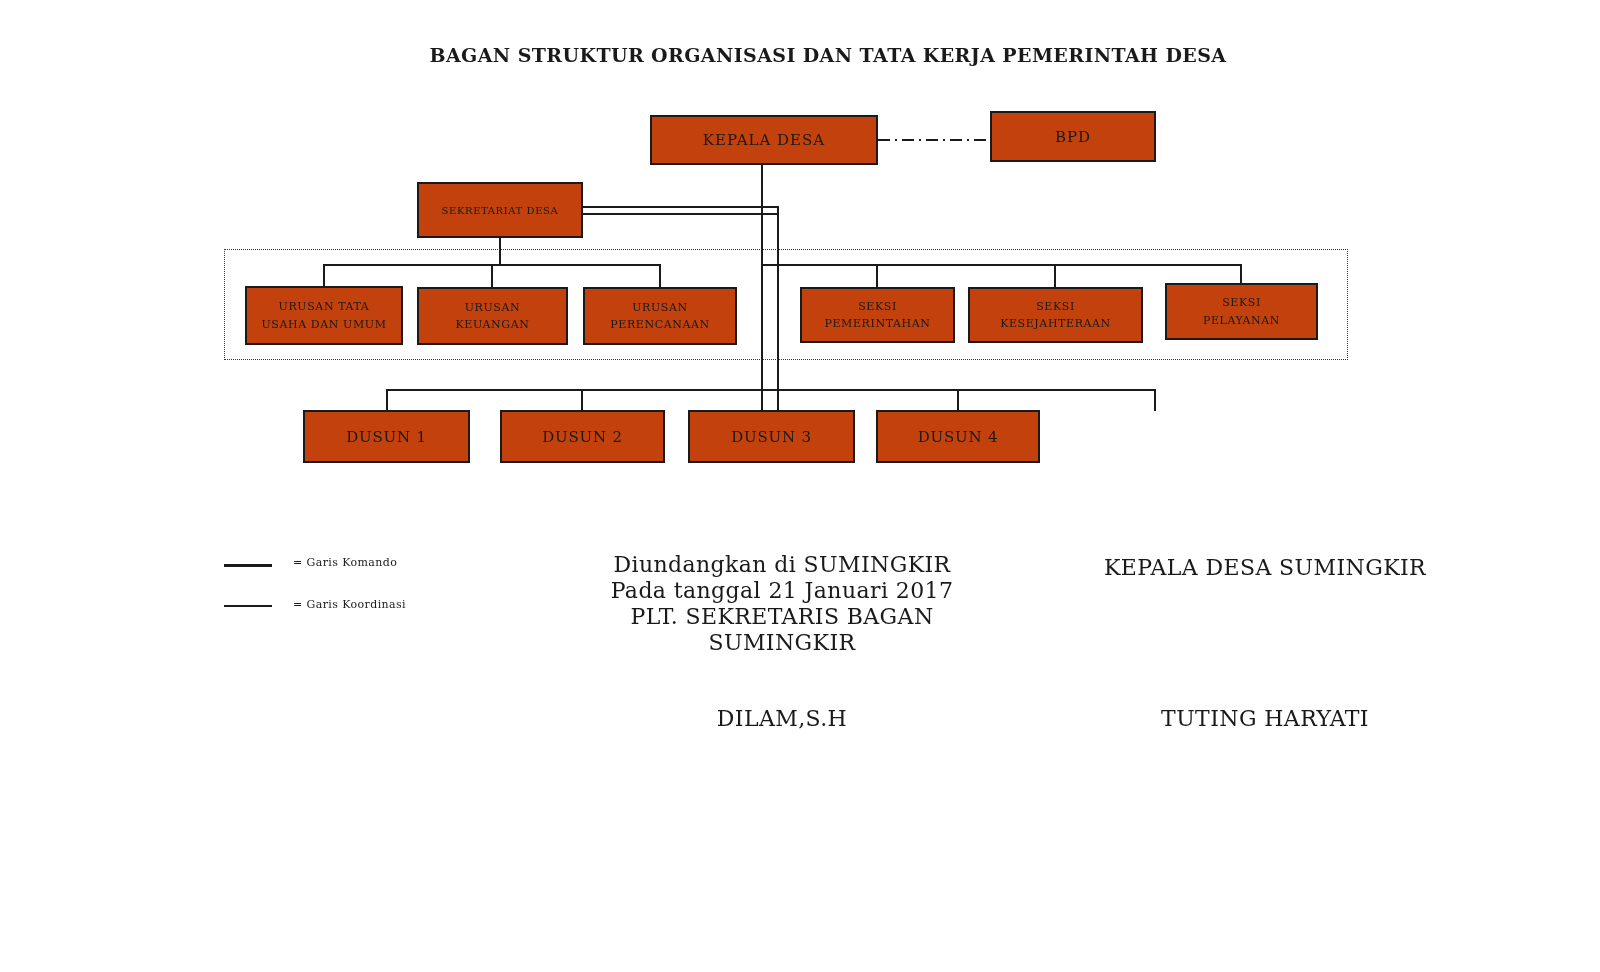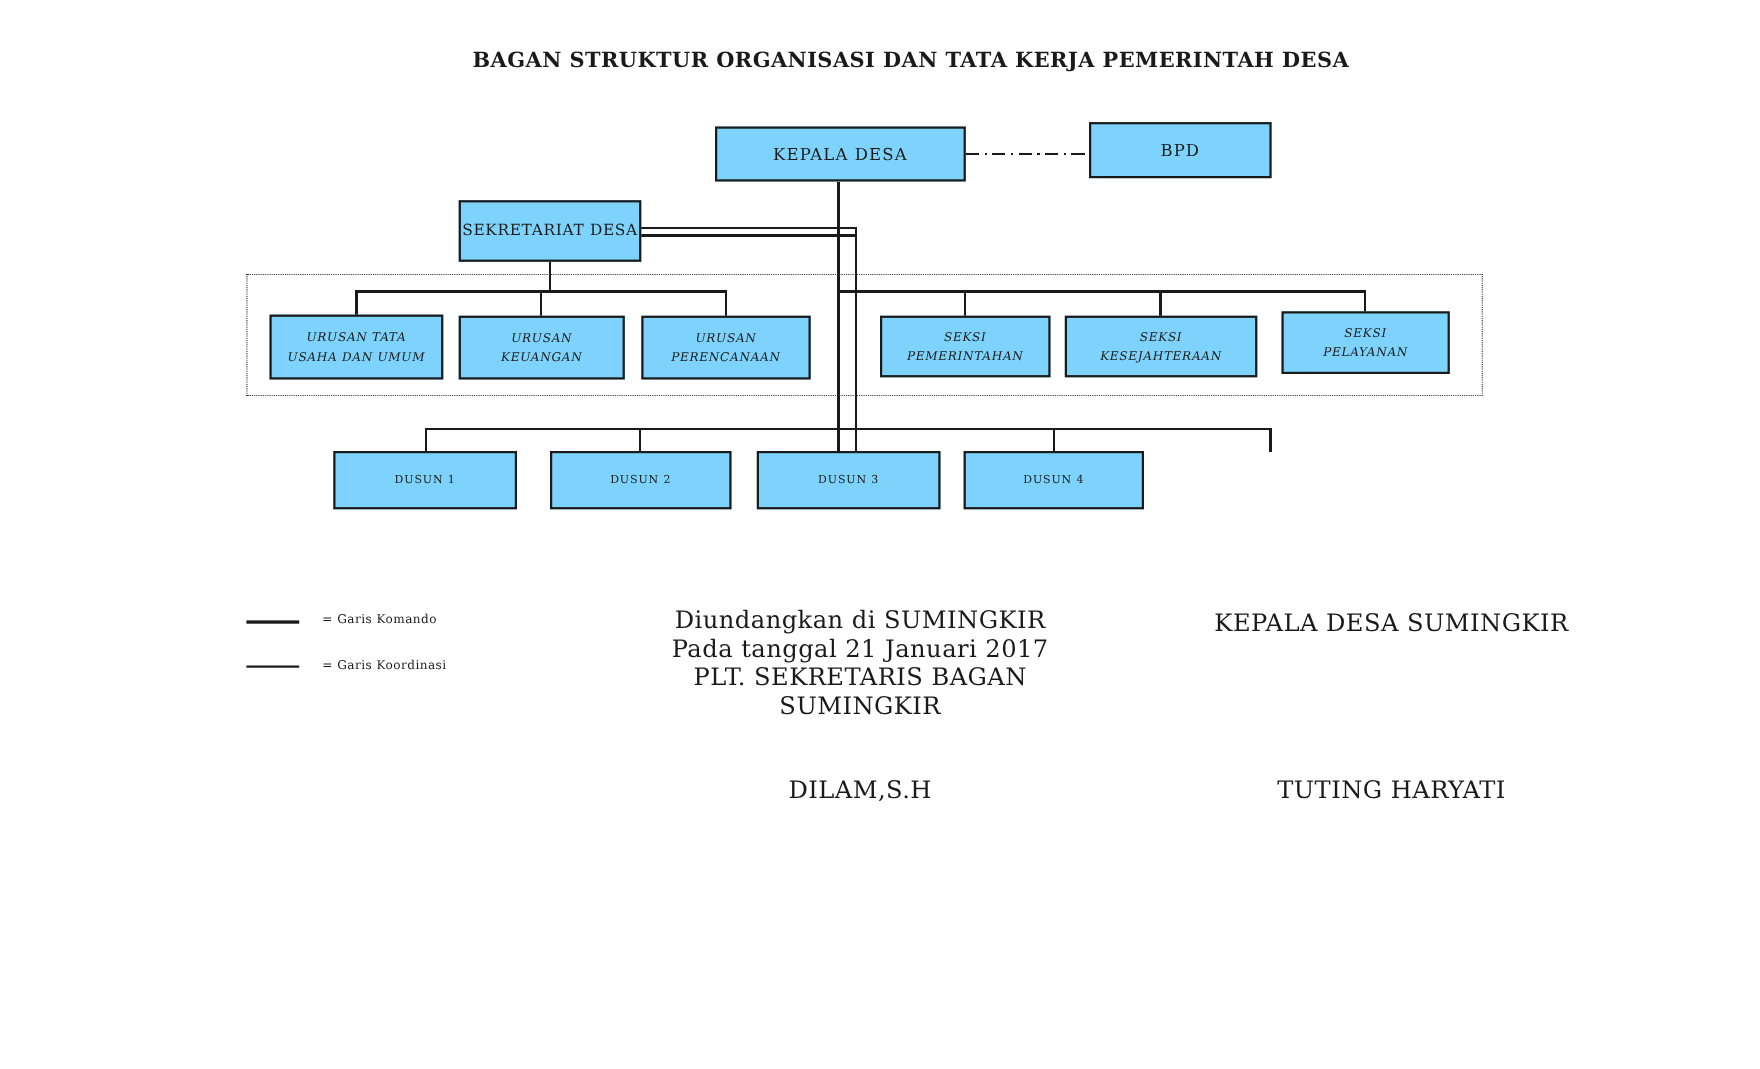--- a/index.html
+++ b/index.html
@@ -7,28 +7,28 @@
     position:relative; width:1600px; height:972px; background:#ffffff;
     font-family:"DejaVu Serif", serif; color:#1a1a1a; overflow:hidden;
   }
   .title {
     position:absolute; left:0; top:44px; width:1600px; text-align:center;
     font-weight:bold; font-size:19px; letter-spacing:0.4px;padding-left:28px;
   }
   svg.lines { position:absolute; left:0; top:0; }
   svg.lines line { stroke:#1a1a1a; }
   .box {
-    position:absolute; border:2px solid #1a1a1a; background:#7dd3fc;
+    position:absolute; border:2px solid #1a1a1a; background:#c2410c;
     display:flex; flex-direction:column; align-items:center; justify-content:center;
     text-align:center; box-sizing:border-box; letter-spacing:0.6px;
   }
   .box.big  { font-size:15px; letter-spacing:1px; }
-  .box.med  { font-size:14px; }
-  .box.small{ font-size:11px; line-height:1.55;font-style:italic; }
-  .box.dusun{ font-size:10px; letter-spacing:0.8px; }
+  .box.med  { font-size:10px; }
+  .box.small{ font-size:11px; line-height:1.55; }
+  .box.dusun{ font-size:15px; letter-spacing:0.8px; }
   .dotted-wrap {
     position:absolute; border:1px dotted #333; background:transparent;
     box-sizing:border-box;
   }
   .legend-line { position:absolute; background:#1a1a1a; }
   .legend-label { position:absolute; font-size:11px; letter-spacing:0.4px; }
   .footer-block {
     position:absolute; text-align:center; font-size:22px; line-height:26px;
     letter-spacing:0.4px;
   }

